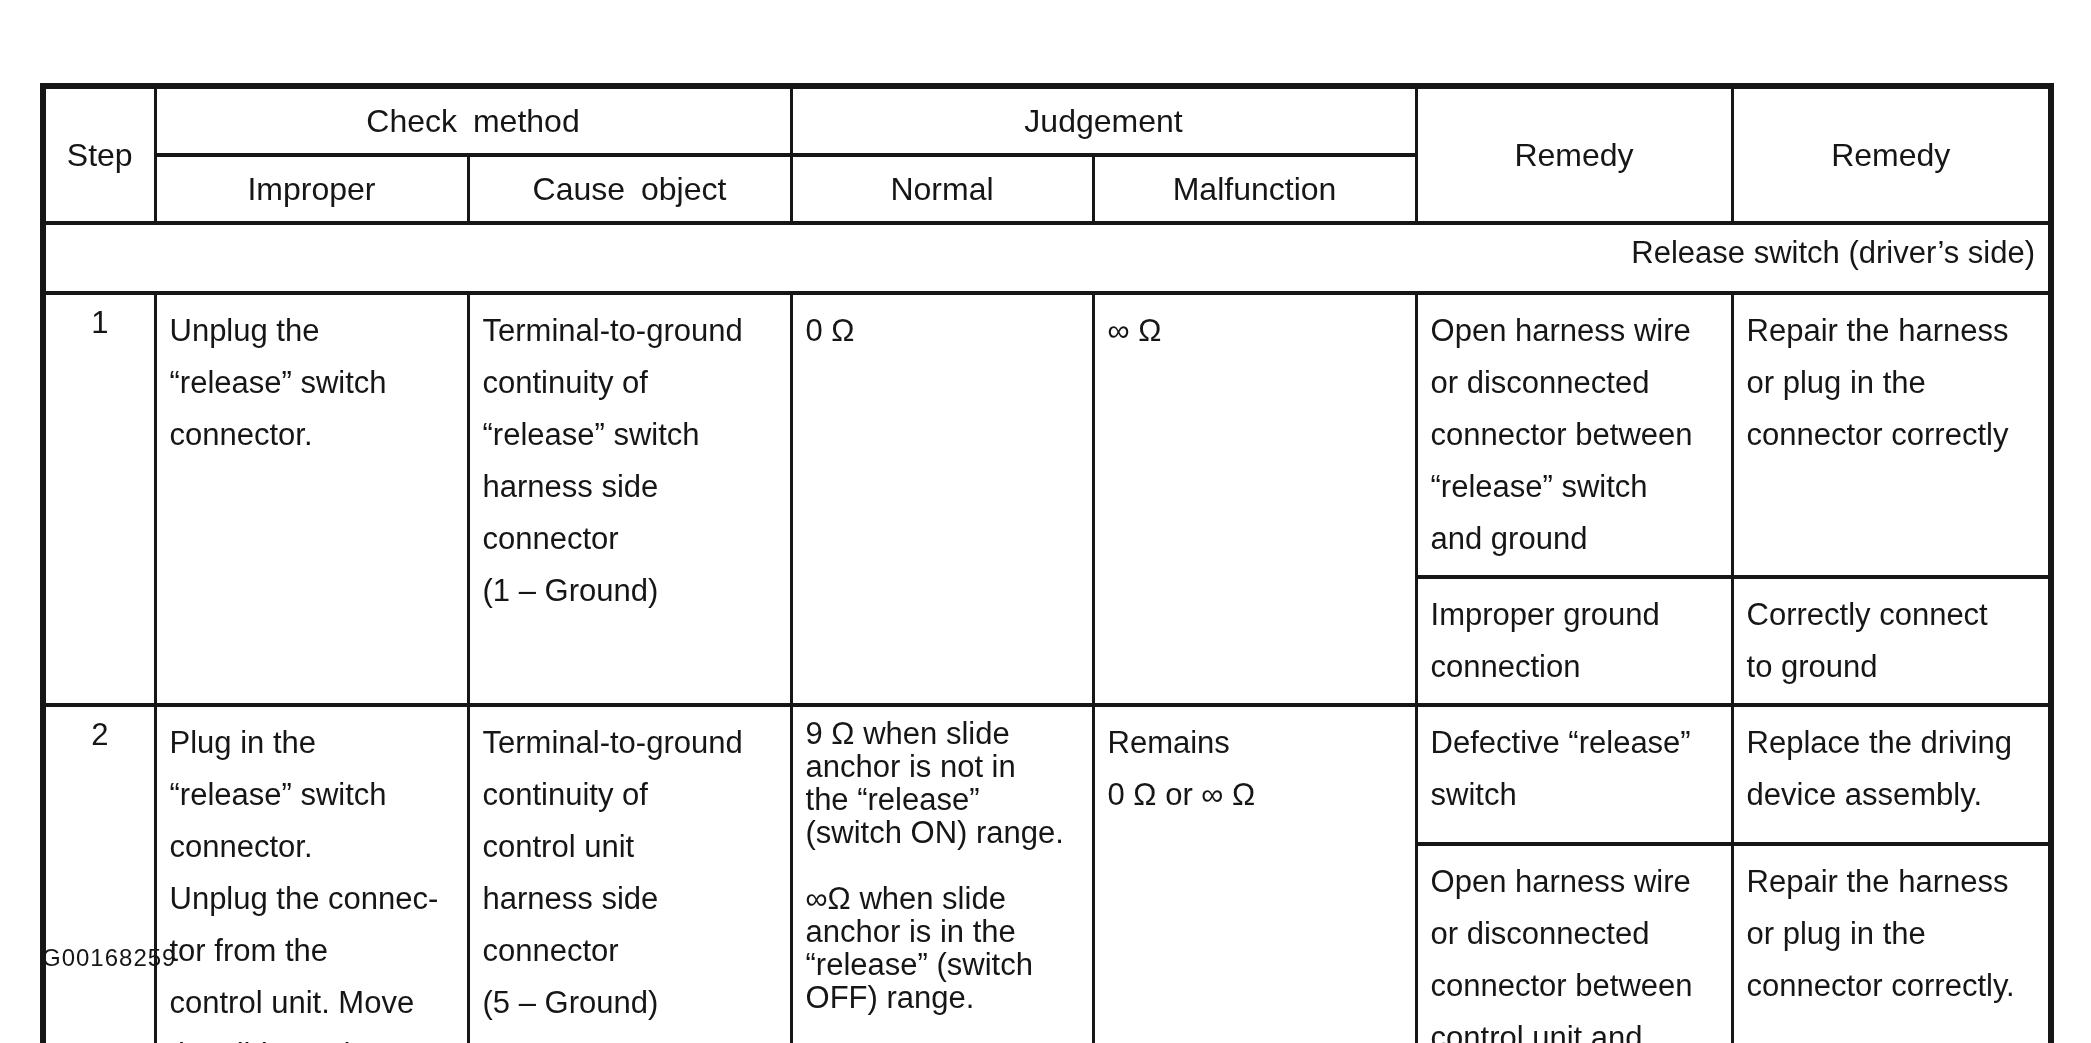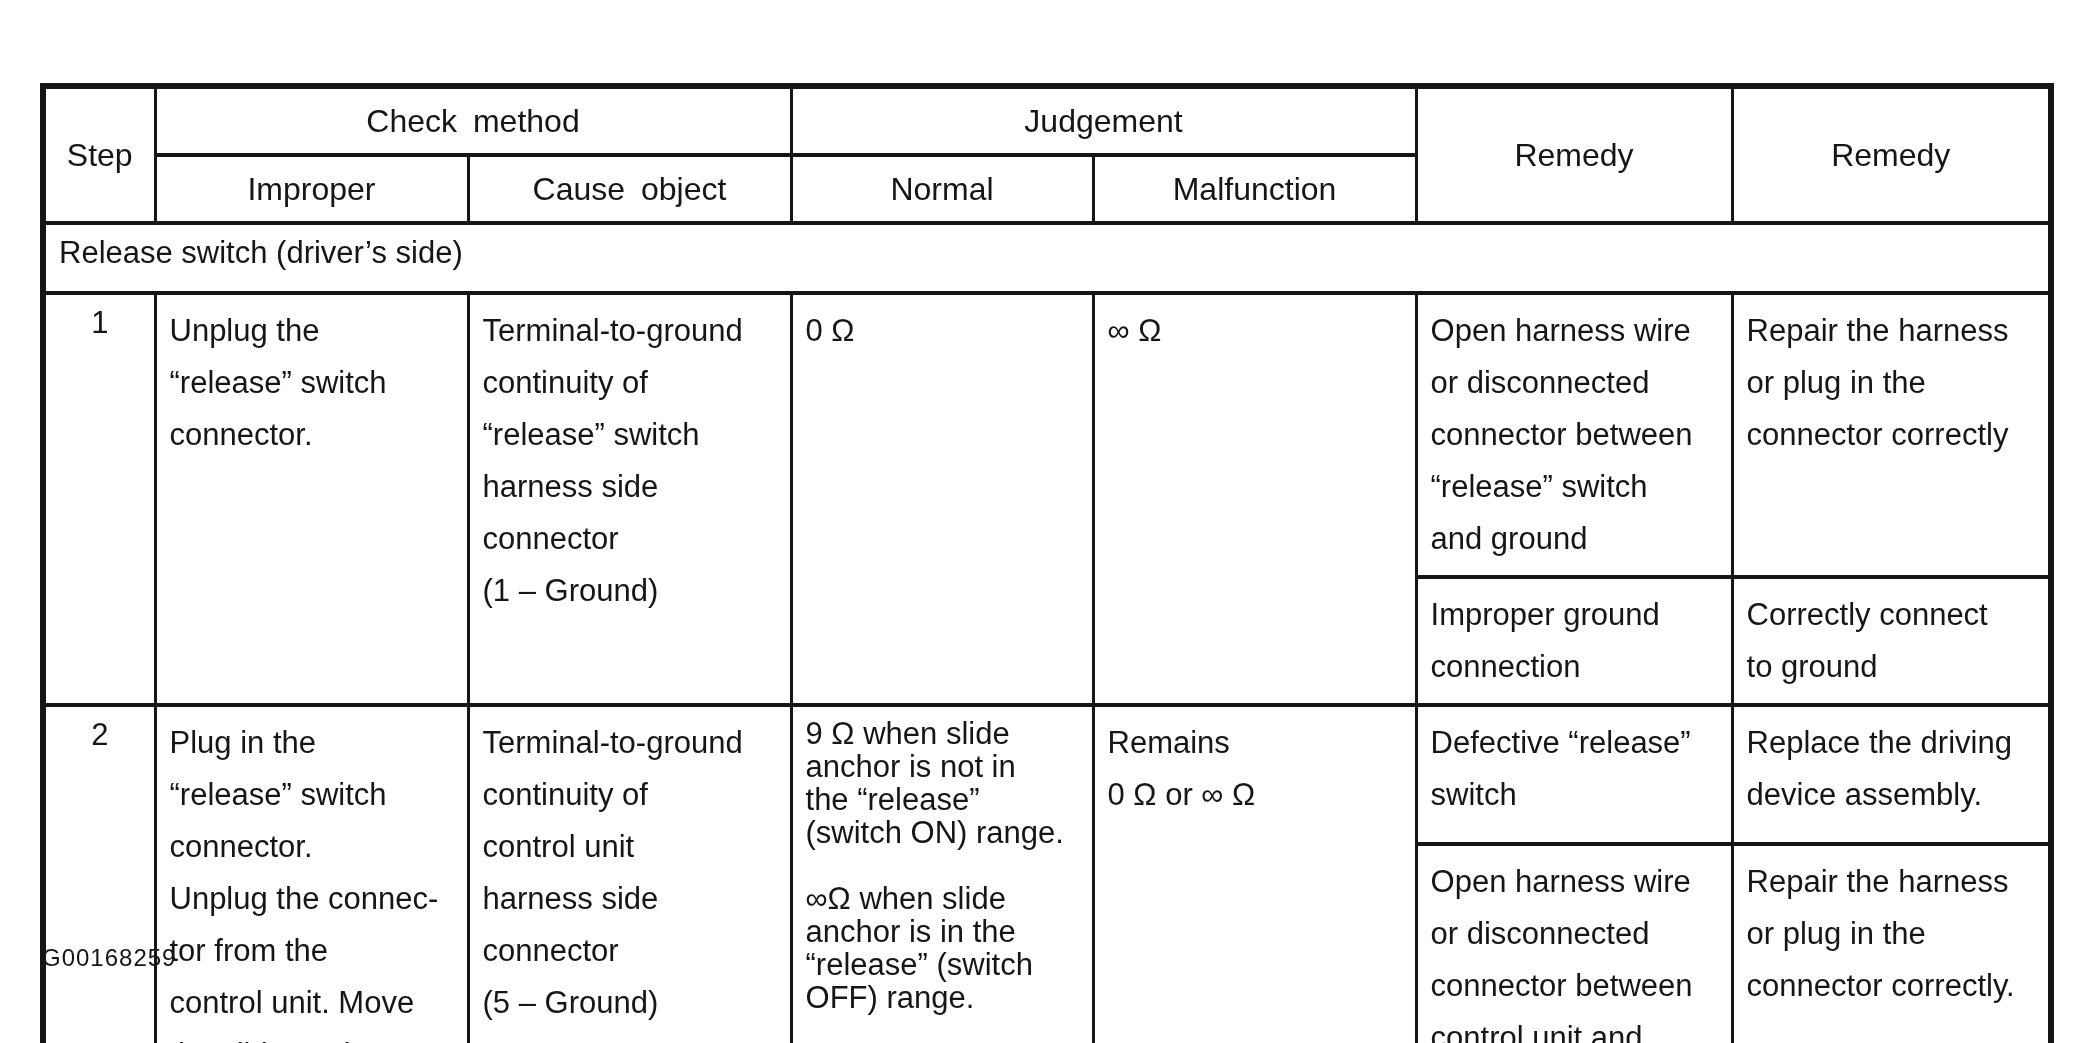--- a/index.html
+++ b/index.html
@@ -49,20 +49,21 @@
   }
   td.step-cell {
     text-align: center;
     padding-top: 16px;
     vertical-align: top;
   }
   td.section-cell {
     vertical-align: middle;
     font-size: 32px;
     padding-left: 15px;
+    text-align: right;
   }
   td.normal-tight .pre {
     line-height: 33px;
   }
   .figure-label {
     position: absolute;
     left: 42px;
     top: 944px;
     font-size: 24px;
     letter-spacing: 1px;

